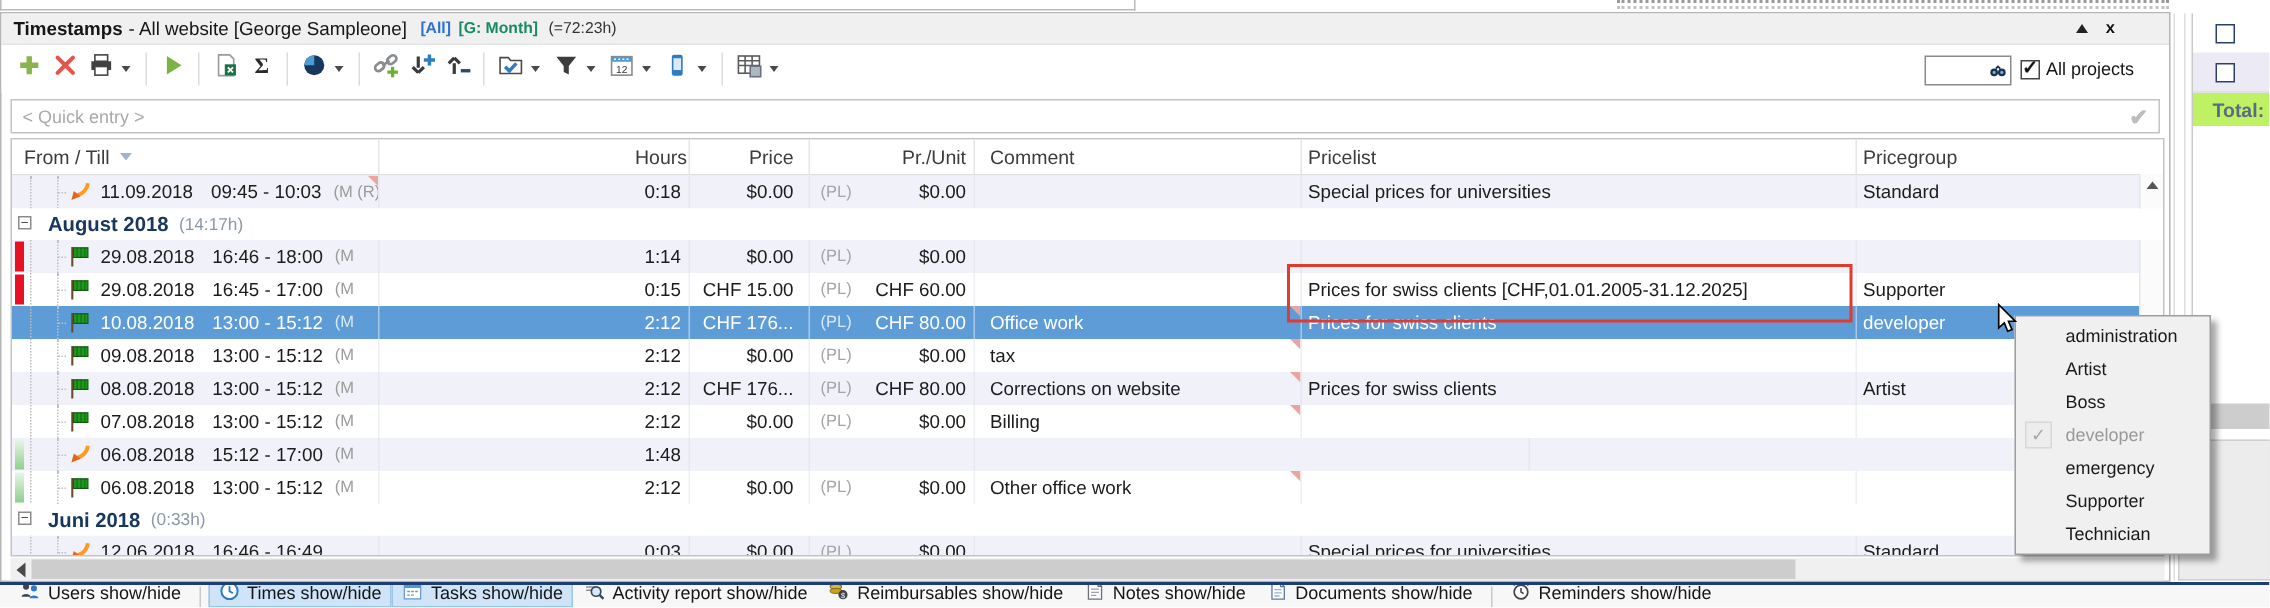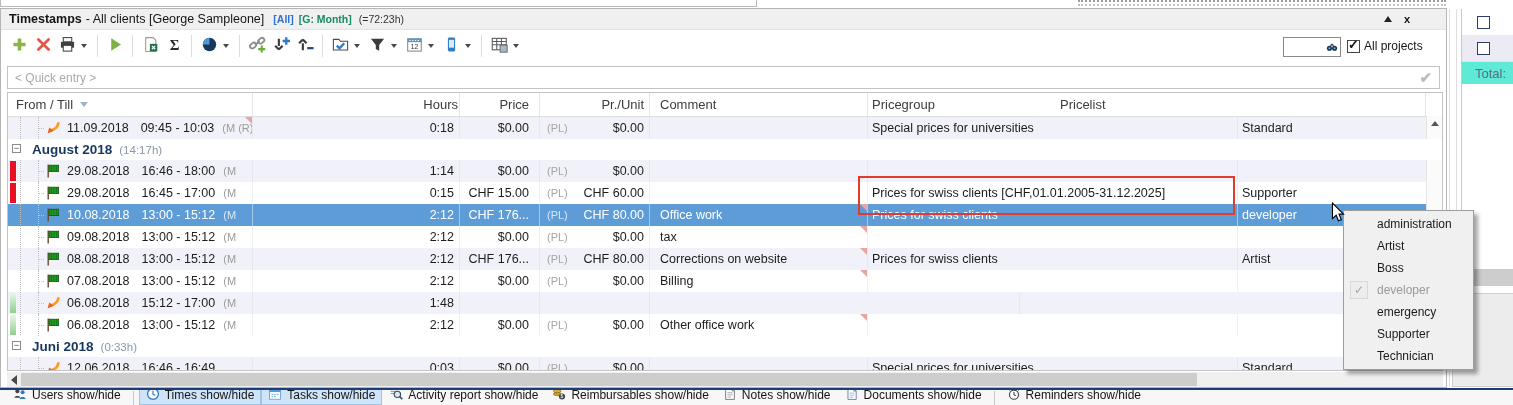--- a/index.html
+++ b/index.html
@@ -123,22 +123,22 @@
   .bsep{width:1px;height:14px;background:#c9c9c9;margin:3px 5px 0 5px}
 
   
   .split1{position:absolute;left:1449px;top:9px;width:1px;height:378px;background:#dedede}
   .split2{position:absolute;left:1456px;top:9px;width:1px;height:378px;background:#dedede}
   .rpanel{position:absolute;left:1461px;top:9px;width:52px;height:378px;background:#fff;
           border-left:1px solid #c9c9c9;box-sizing:border-box}
   .rrow{height:26px;display:flex;align-items:center;padding-left:15px}
   .rrow.lav{background:#ecebf5}
   .rcb{width:13px;height:13px;border:1px solid #2c3e6b;background:#fff;box-sizing:border-box}
-  .rtotal{height:22px;display:flex;align-items:center;padding-left:13px;font-weight:normal;
-          color:#5a6b85;font-size:13px;border-top:1px solid #e2e2e2;background:#5eead4}
+  .rtotal{height:22px;display:flex;align-items:center;padding-left:13px;font-weight:bold;
+          color:#5a6b85;font-size:13px;border-top:1px solid #e2e2e2;background:#bef264}
   .rscroll{position:absolute;left:-10px;top:260px;width:62px;height:17px;background:#cdcdcd}
   .rgray{position:absolute;left:-10px;top:284px;width:62px;height:94px;background:#ececec;
          border:1px solid #cfcfcf;box-sizing:border-box}
 
   
   .redbox{position:absolute;left:858px;top:176px;width:373px;height:35px;border:2px solid #e23b2e;z-index:40}
 
   
   .cmenu{position:absolute;left:1343px;top:210px;width:131px;background:#f0f0f0;border:1px solid #9d9d9d;
          box-shadow:4px 4px 4px rgba(0,0,0,.35);z-index:50;padding:2px 0;box-sizing:border-box}
@@ -155,21 +155,21 @@
 <div class="stage">
 
   <div class="topstrip"></div>
   <div class="topdots1"></div>
   <div class="topdots2"></div>
 
   <div class="panel"></div>
 
   <div class="titlebar">
     <span class="title-bold">Timestamps</span>
-    <span class="title-rest">- All clients [George Sampleone]</span>
+    <span class="title-rest">- All website [George Sampleone]</span>
     <span class="badge-all">[All]</span>
     <span class="badge-grp">[G: Month]</span>
     <span class="badge-tot">(=72:23h)</span>
     <span class="win-btns">
       <span class="win-up"></span>
       <span class="win-x">x</span>
     </span>
   </div>
 
   <div class="toolbar" id="tbar">
@@ -315,25 +315,25 @@
         </div>
       <div class="hcell h-p">
           <span>Price</span>
         </div>
       <div class="hcell h-u">
           <span>Pr./Unit</span>
         </div>
       <div class="hcell h-c">
           <span>Comment</span>
         </div>
+      <div class="hcell h-l">
+          <span>Pricelist</span>
+        </div>
       <div class="hcell h-g">
           <span>Pricegroup</span>
-        </div>
-      <div class="hcell h-l">
-          <span>Pricelist</span>
         </div>
     </div>
     <div class="tbody" id="tbody">
       <div class="treeline"></div>
     <div class="row alt">
           <div class="cell c-ft">
             <span class="vconn"></span>
             <span class="hconn"></span>
             <span class="ricon">
               <svg viewBox="0 0 16 16">

